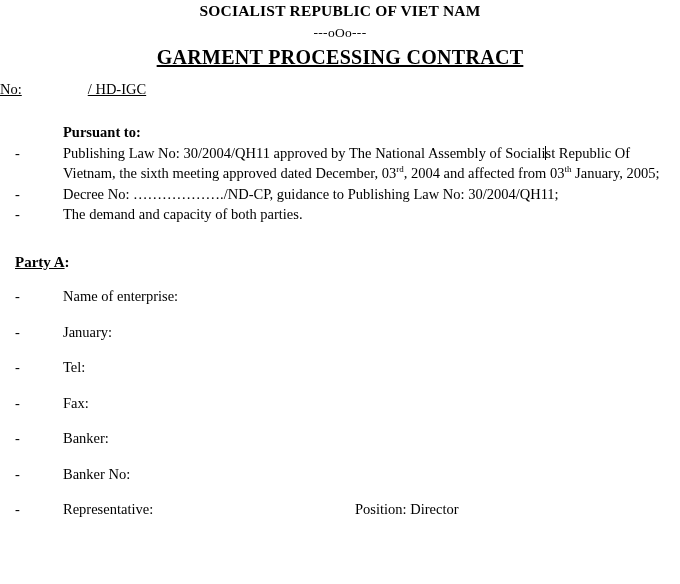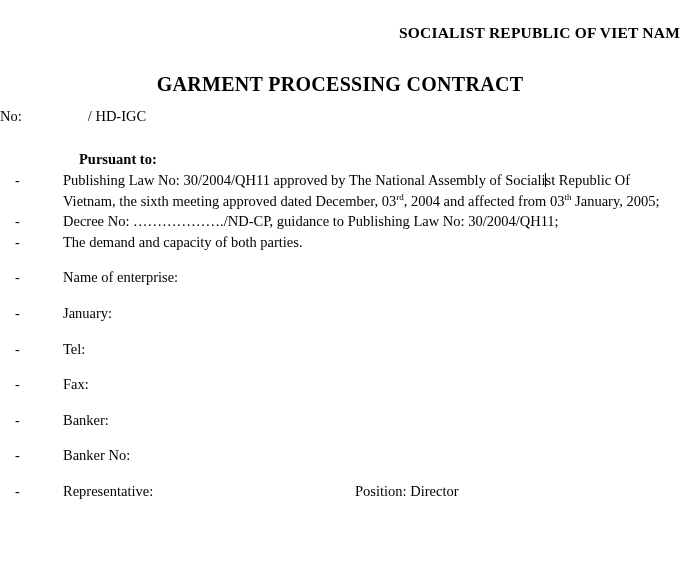--- a/index.html
+++ b/index.html
@@ -18,22 +18,21 @@
   }
   .page {
     position: relative;
     width: 680px;
     height: 584px;
     background: #ffffff;
   }
 
   
   .heading-block {
-    text-align: right;
-    padding-top: 22px;
+    text-align: center;
   }
   .country-line {
     font-weight: bold;
     font-size: 15.5px;
     letter-spacing: 0.2px;
     line-height: 1.45;
   }
   .motto-line {
     font-weight: bold;
     font-size: 14.5px;
@@ -41,21 +40,21 @@
   }
   .ornament-line {
     font-size: 13.5px;
     line-height: 1.6;
     letter-spacing: 0.3px;
   }
 
   
   .title-block {
     text-align: center;
-    margin-top: 27px;
+    text-decoration: underline;
   }
   .doc-title {
     font-weight: bold;
     font-size: 20px;
     letter-spacing: 0.3px;
     line-height: 1.3;
   }
   .doc-number {
     margin-top: 11px;
     font-size: 14.5px;
@@ -65,21 +64,21 @@
     display: inline-block;
     width: 66px;
   }
 
   
   .pursuant-block {
     margin-top: 24px;
   }
   .pursuant-heading {
     font-weight: bold;
-    padding-left: 79px;
+    padding-left: 63px;
     line-height: 1.42;
   }
   .clause {
     position: relative;
     padding-left: 63px;
     padding-right: 4px;
     line-height: 1.42;
     text-align: left;
   }
   .clause .dash {
@@ -129,20 +128,21 @@
     white-space: nowrap;
   }
 </style>
 </head>
 <body>
 
 <div class="page">
 
   <div class="heading-block">
     <div class="country-line">SOCIALIST REPUBLIC OF VIET NAM</div>
+    <div class="ornament-line">---oOo---</div>
   </div>
 
   <div class="title-block">
     <div class="doc-title">GARMENT PROCESSING CONTRACT</div>
     <div class="doc-number">
       <span>No:</span><span class="no-gap"></span><span>/ HD-IGC</span>
     </div>
   </div>
 
   <div class="pursuant-block">
@@ -154,20 +154,23 @@
 
     <div class="clause">
       <span class="dash">-</span><span>Decree No: ………………./ND-CP, guidance to Publishing Law No: 30/2004/QH11;</span>
     </div>
 
     <div class="clause">
       <span class="dash">-</span><span>The demand and capacity of both parties.</span>
     </div>
   </div>
 
+  <div class="party-heading">
+    <span class="u">Party  A</span><span>:</span>
+  </div>
 
   <div class="field-row">
     <span class="dash">-</span><span>Name of enterprise:</span>
   </div>
 
   <div class="field-row">
     <span class="dash">-</span><span>January:</span>
   </div>
 
   <div class="field-row">

